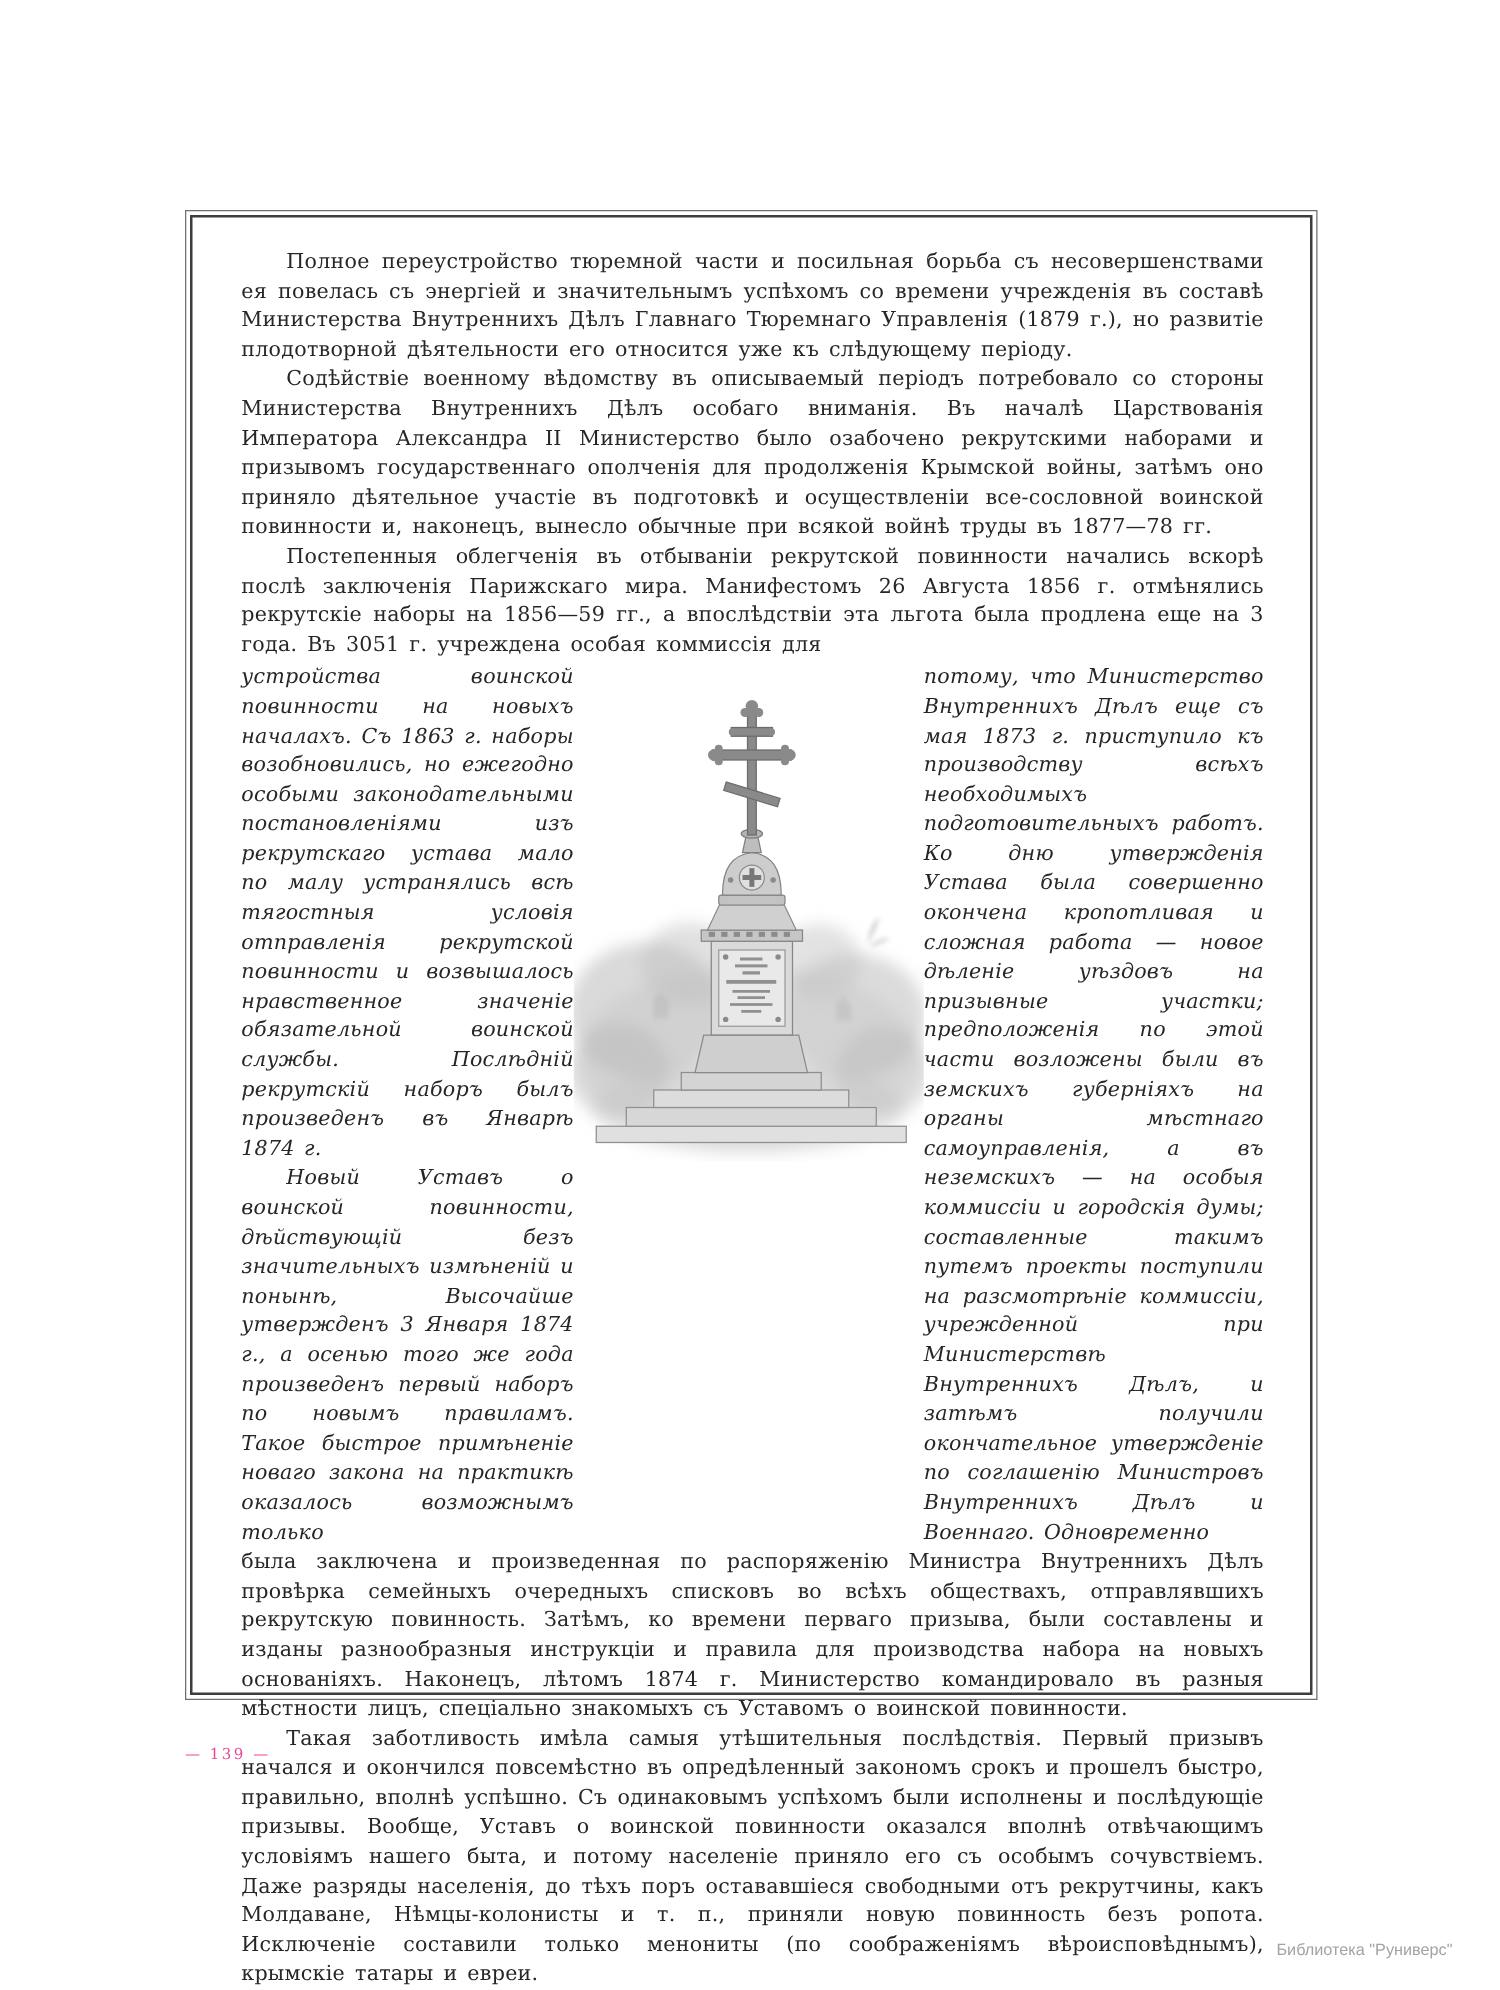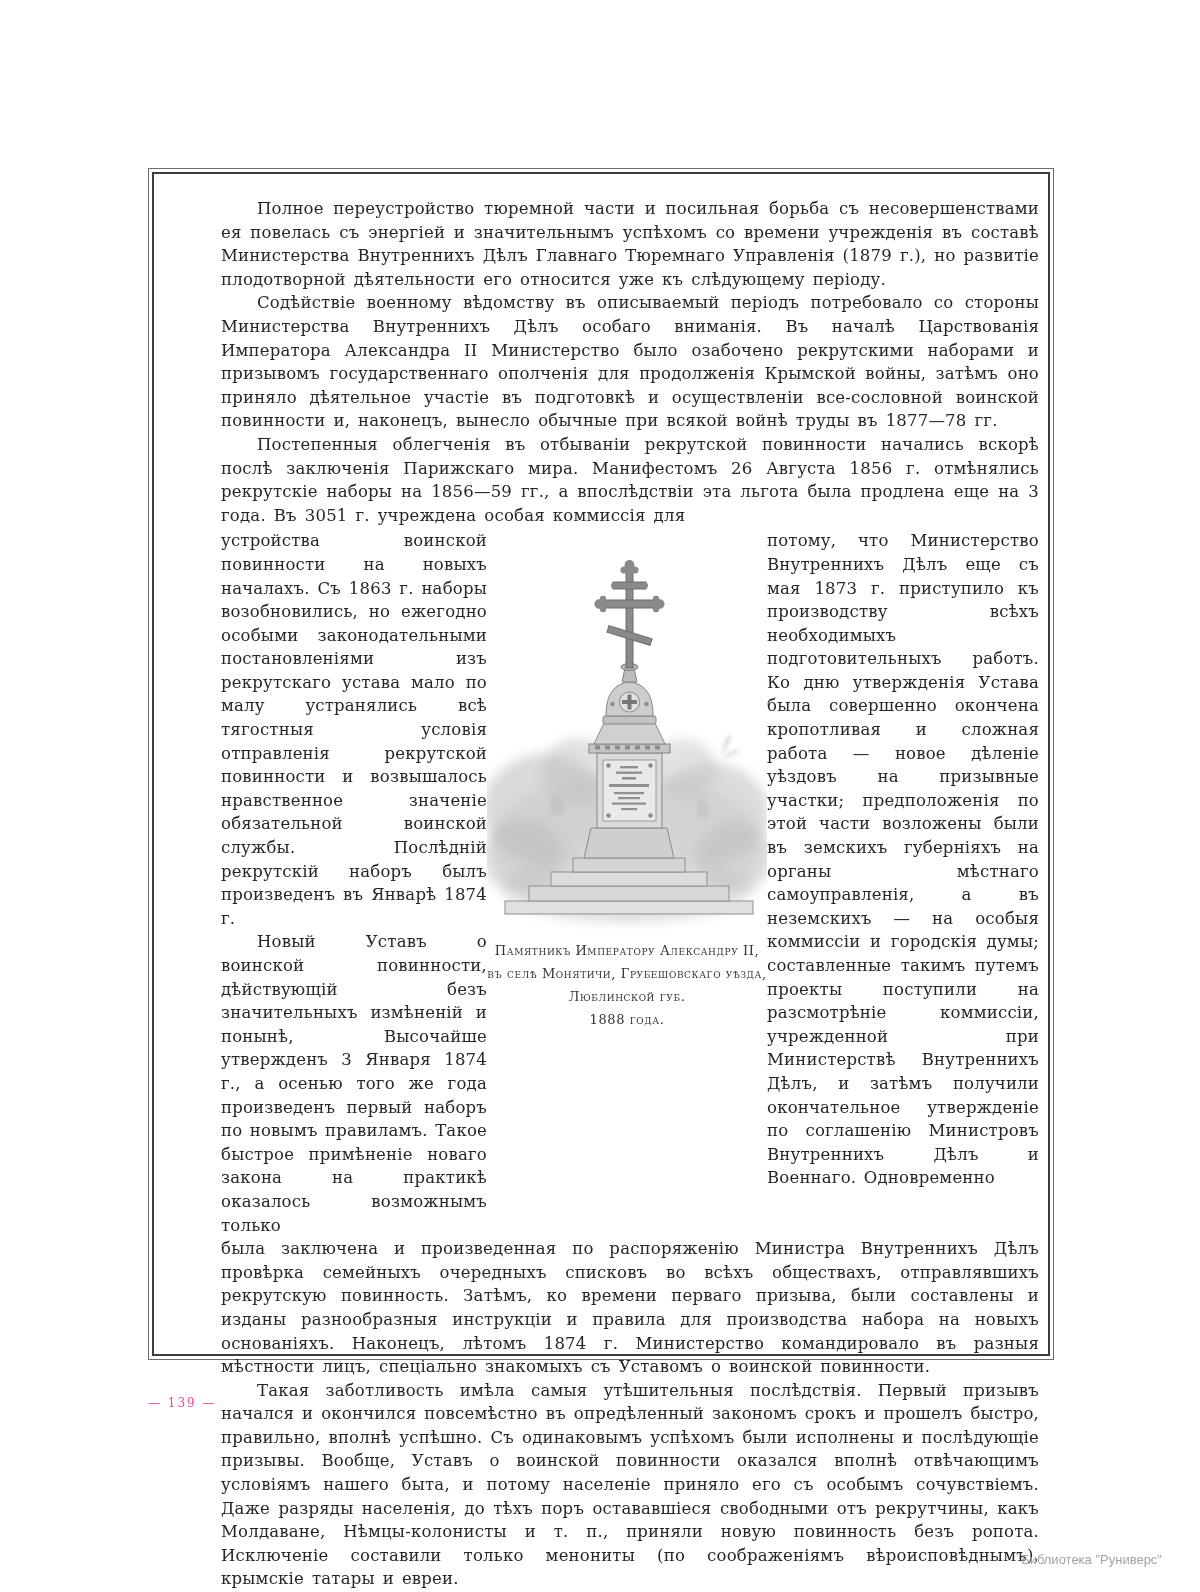--- a/index.html
+++ b/index.html
@@ -12,21 +12,21 @@
   }
   .frame-outer{
     position:absolute;left:148px;top:168px;width:904px;height:1190px;
     border:1px solid #6e6e6e;
   }
   .frame-inner{
     position:absolute;inset:3px;
     border:2px solid #3d3d3d;
   }
   .content{
-    position:absolute;left:193px;top:197px;width:818px;margin-left:28px;
+    position:absolute;left:193px;top:197px;width:818px;
   }
   p.body{
     margin:0;
     font-size:16.5px;
     line-height:23.6px;
     text-align:justify;
     word-spacing:2.5px;
     letter-spacing:0.2px;
   }
   p.indent{text-indent:36px;}
@@ -36,20 +36,21 @@
     margin-top:2px;
   }
   .col-left{width:266px;flex:0 0 266px;}
   .col-right{width:272px;flex:0 0 272px;}
   .col-center{
     width:280px;flex:0 0 280px;
     display:flex;flex-direction:column;align-items:center;
   }
   .col-left p.body,.col-right p.body{
     word-spacing:2px;
+    font-style:italic;
   }
   figure{margin:0;padding:0;}
   .monument-fig{margin-top:28px;}
   .caption{
     margin-top:6px;
     text-align:center;
     font-size:13px;
     line-height:23px;
     font-variant:small-caps;
     letter-spacing:0.6px;
@@ -200,26 +201,20 @@
               <circle cx="173" cy="47" r="4.6"></circle>
               <circle cx="169" cy="42" r="3.2"></circle>
               <circle cx="169" cy="52" r="3.2"></circle>
               <circle cx="127" cy="28.5" r="3"></circle>
               <circle cx="158" cy="28.5" r="3"></circle>
             </g>
           </g>
         </svg>
       </figure>
 
-      <figcaption class="caption">
-        <div>Памятникъ Императору Александру II,</div>
-        <div>въ селѣ Монятичи, Грубешовскаго уѣзда,</div>
-        <div>Люблинской губ.</div>
-        <div>1888 года.</div>
-      </figcaption>
     </div>
 
     <div class="col-right">
       <p class="body">потому, что Министерство Внутреннихъ Дѣлъ еще съ мая 1873 г. приступило къ производству всѣхъ необходимыхъ подготовительныхъ работъ. Ко дню утвержденія Устава была совершенно окончена кропотливая и сложная работа — новое дѣленіе уѣздовъ на призывные участки; предположенія по этой части возложены были въ земскихъ губерніяхъ на органы мѣстнаго самоуправленія, а въ неземскихъ — на особыя коммиссіи и городскія думы; составленные такимъ путемъ проекты поступили на разсмотрѣніе коммиссіи, учрежденной при Министерствѣ Внутреннихъ Дѣлъ, и затѣмъ получили окончательное утвержденіе по соглашенію Министровъ Внутреннихъ Дѣлъ и Военнаго. Одновременно</p>
     </div>
 
   </div>
 
   <p class="body">была заключена и произведенная по распоряженію Министра Внутреннихъ Дѣлъ провѣрка семейныхъ очередныхъ списковъ во всѣхъ обществахъ, отправлявшихъ рекрутскую повинность. Затѣмъ, ко времени перваго призыва, были составлены и изданы разнообразныя инструкціи и правила для производства набора на новыхъ основаніяхъ. Наконецъ, лѣтомъ 1874 г. Министерство командировало въ разныя мѣстности лицъ, спеціально знакомыхъ съ Уставомъ о воинской повинности.</p>
 

